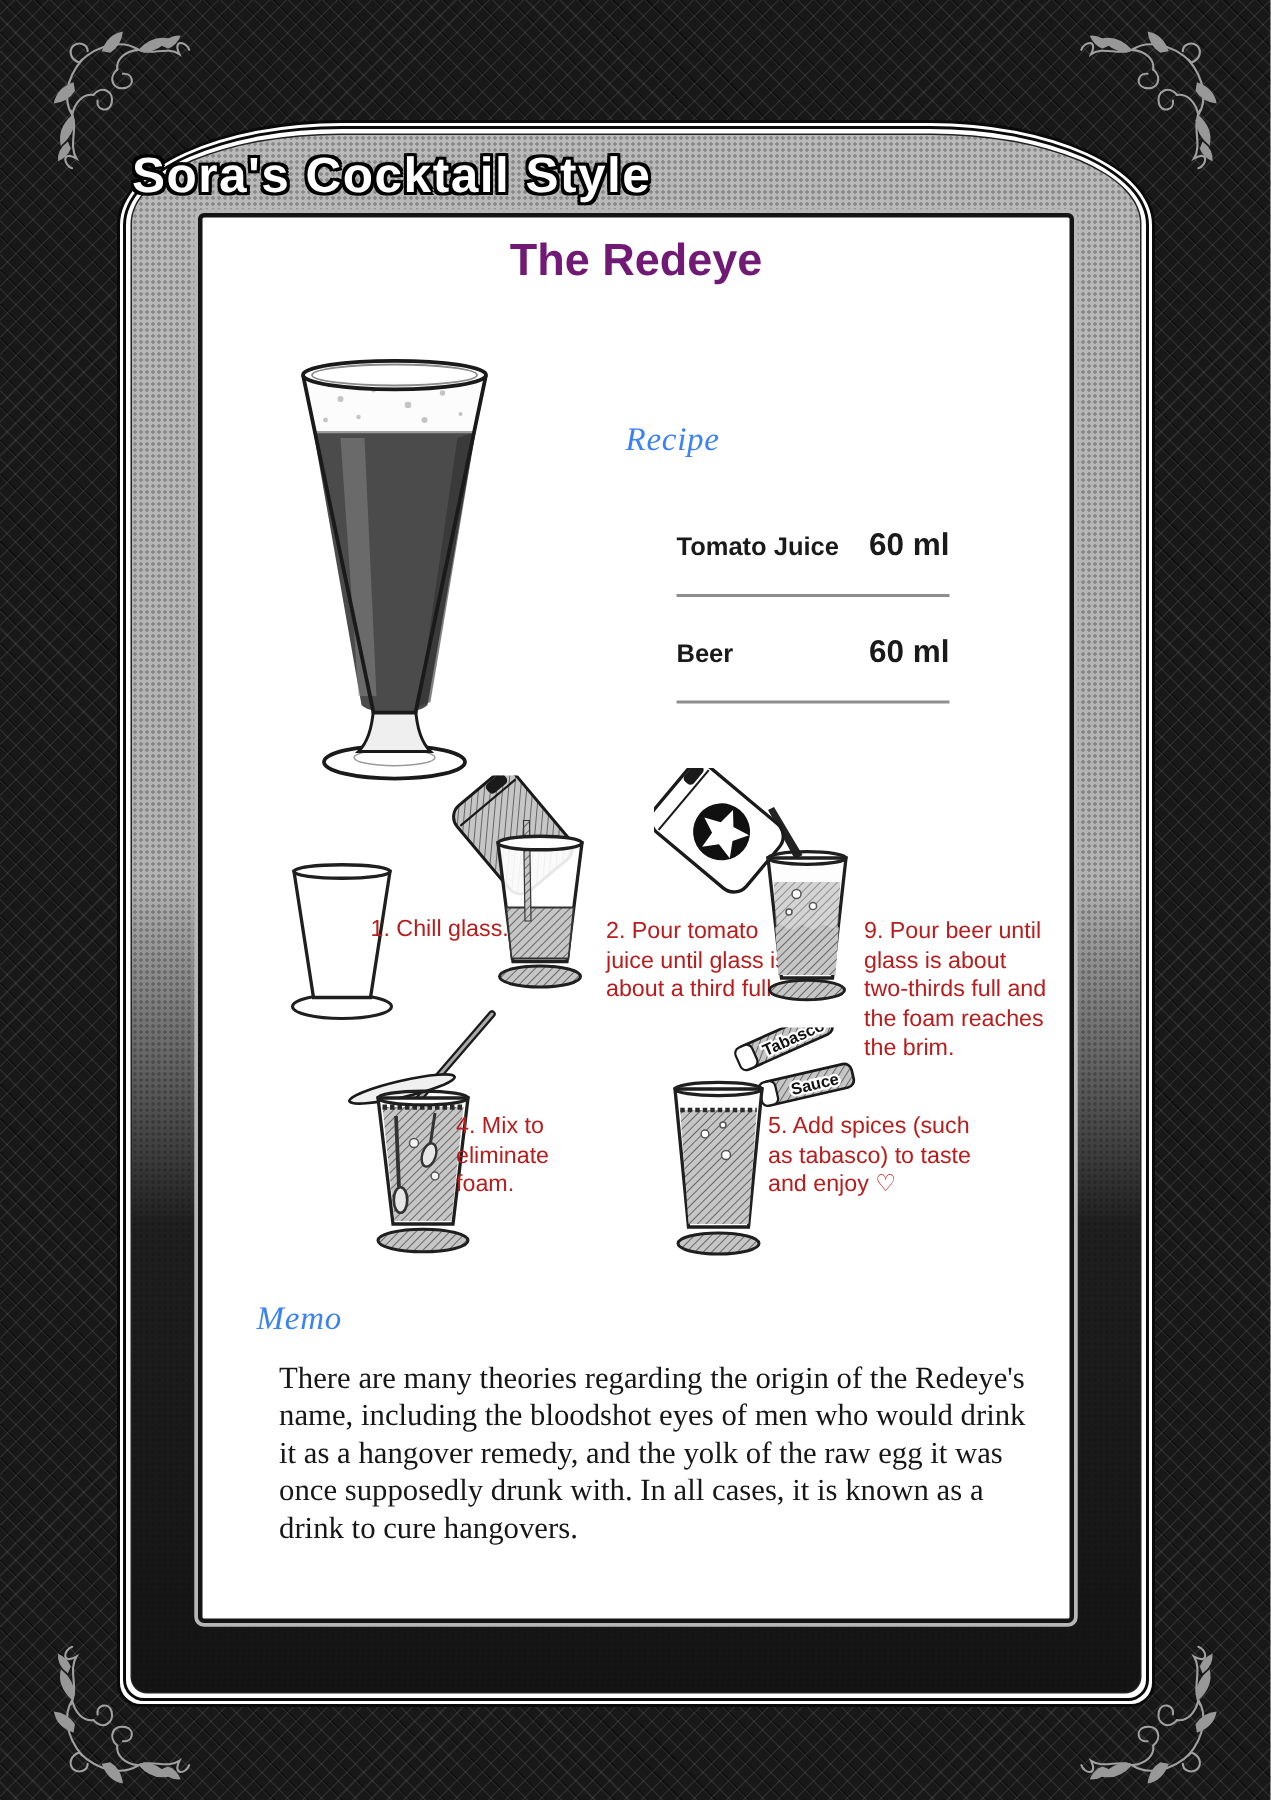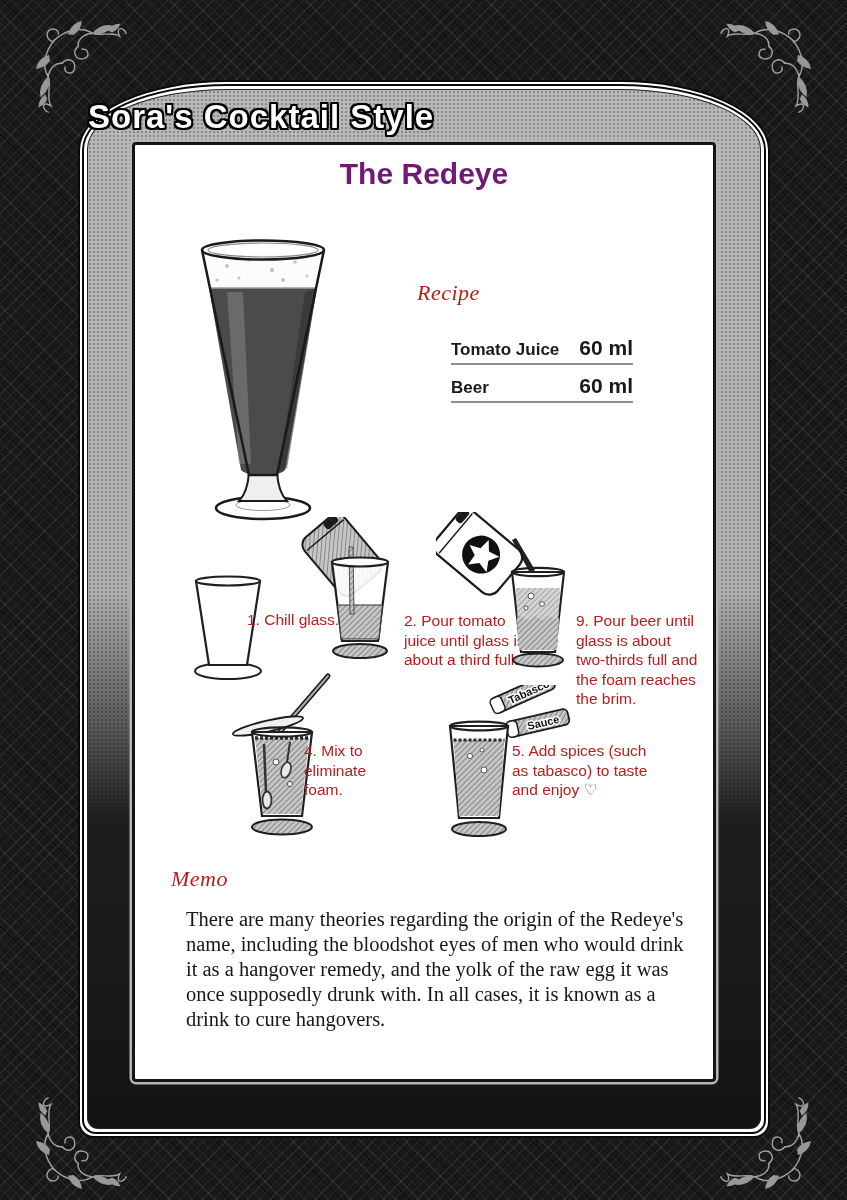--- a/index.html
+++ b/index.html
@@ -34,26 +34,26 @@
     position:absolute;top:8px;left:0;right:0;text-align:left;
     font-size:33px;font-weight:bold;letter-spacing:1px;color:#fff;
     text-shadow:-2px -2px 0 #000,2px -2px 0 #000,-2px 2px 0 #000,2px 2px 0 #000,
                 0 -2px 0 #000,0 2px 0 #000,-2px 0 0 #000,2px 0 0 #000;}
   .panel{position:absolute;left:44px;right:44px;top:52px;bottom:46px;
       background:#fff;border:3px solid #141414;border-radius:4px;
       box-shadow:0 0 0 2.5px #b7b7b7;}
   .drink-title{position:absolute;top:12px;left:0;right:0;text-align:center;
       font-size:30px;font-weight:bold;color:#701a75;}
   .abs{position:absolute;}
-  .script-head{font-family:"Liberation Serif",serif;font-style:italic;font-size:22px;color:#b91c1c;letter-spacing:.5px;}
+  .script-head{font-family:"Liberation Serif",serif;font-style:italic;font-size:22px;color:#3b82f6;letter-spacing:.5px;}
   .ingredients{width:182px;}
   .ing-row{display:flex;justify-content:space-between;align-items:baseline;
-      border-bottom:2px solid #8f8f8f;padding-bottom:3px;margin-bottom:9px;}
+      border-bottom:2px solid #8f8f8f;padding-bottom:20px;margin-bottom:9px;}
   .ing-name{font-weight:bold;font-size:17px;}
-  .ing-amount{font-weight:bold;font-size:21px;}
+  .ing-amount{font-weight:bold;font-size:21px;margin-top:16px;}
   .caption{font-size:15.5px;line-height:1.26;color:#b91c1c;white-space:pre-line;}
   .memo-text{font-family:"Liberation Serif",serif;font-size:20.5px;line-height:25px;color:#171717;}
 </style>
 </head>
 <body>
 
 <svg width="0" height="0" style="position:absolute" aria-hidden="true">
   <defs>
     <pattern id="hatch" width="4" height="4" patternUnits="userSpaceOnUse" patternTransform="rotate(45)">
       <rect width="4" height="4" fill="#c6c6c6"></rect>

